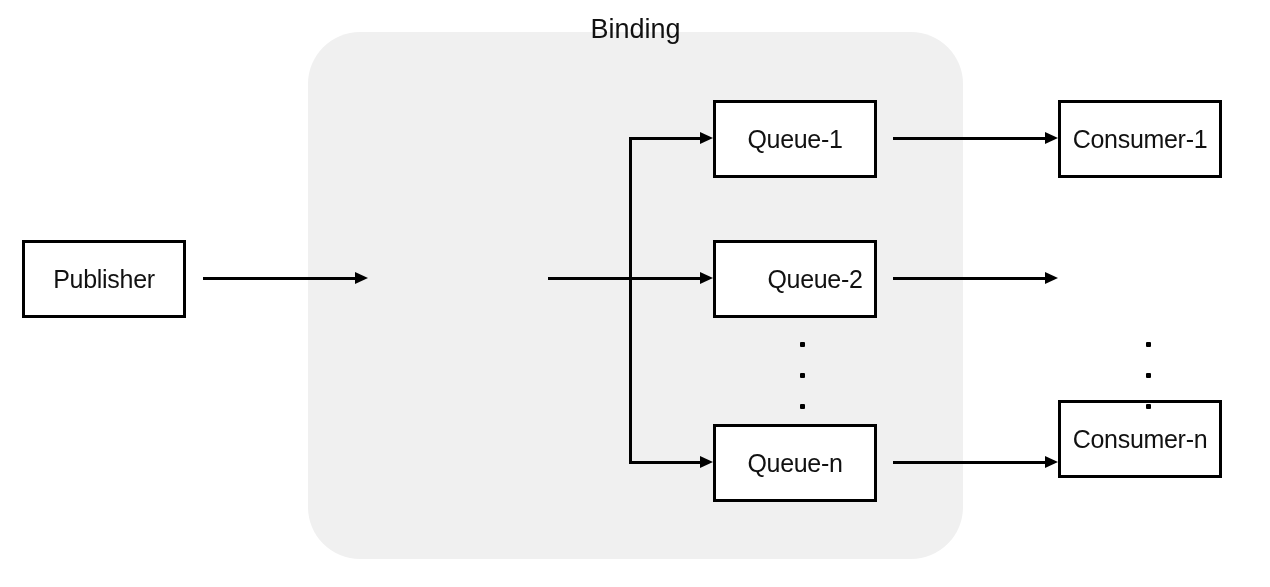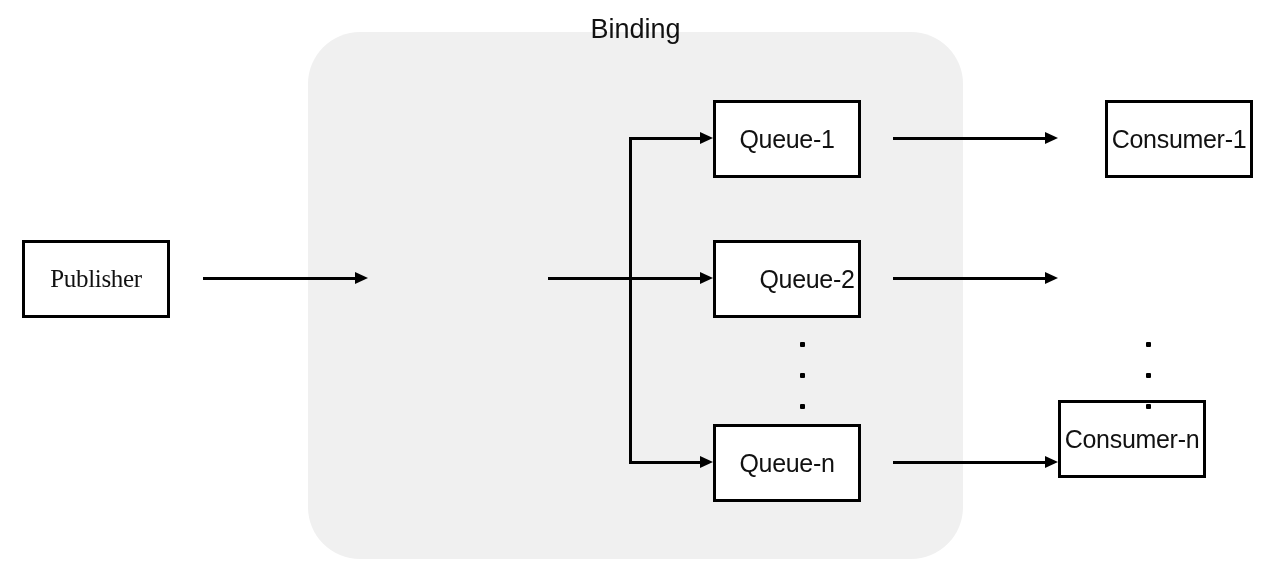--- a/index.html
+++ b/index.html
@@ -29,39 +29,39 @@
     position: absolute;
     left: 308px;
     top: 14px;
     width: 655px;
     text-align: center;
     font-size: 27px;
     color: #111111;
   }
   .node {
     position: absolute;
-    width: 148px;
+    width: 164px;
     height: 78px;
     box-sizing: border-box;
     border: 3px solid #000000;
     background: #ffffff;
     display: flex;
     align-items: center;
     justify-content: center;
     font-size: 25px;
     letter-spacing: -0.3px;
     color: #111111;
     white-space: nowrap;
   }
-  .node-publisher  { left: 22px;   top: 240px; font-family: Liberation Serif, serif; }
+  .node-publisher  { left: 22px;   top: 240px; }
   .node-exchange   { left: 368px;  top: 240px; }
   .node-queue-1    { left: 713px;  top: 100px; }
   .node-queue-2    { left: 713px;  top: 240px; padding-left: 40px; }
   .node-queue-n    { left: 713px;  top: 424px; }
-  .node-consumer-1 { left: 1058px; top: 100px; margin-left: 47px; }
+  .node-consumer-1 { left: 1058px; top: 100px; }
   .node-consumer-2 { left: 1058px; top: 240px; }
   .node-consumer-n { left: 1058px; top: 400px; }
 
   .hline {
     position: absolute;
     height: 3px;
     background: #000000;
   }
   .vline {
     position: absolute;

